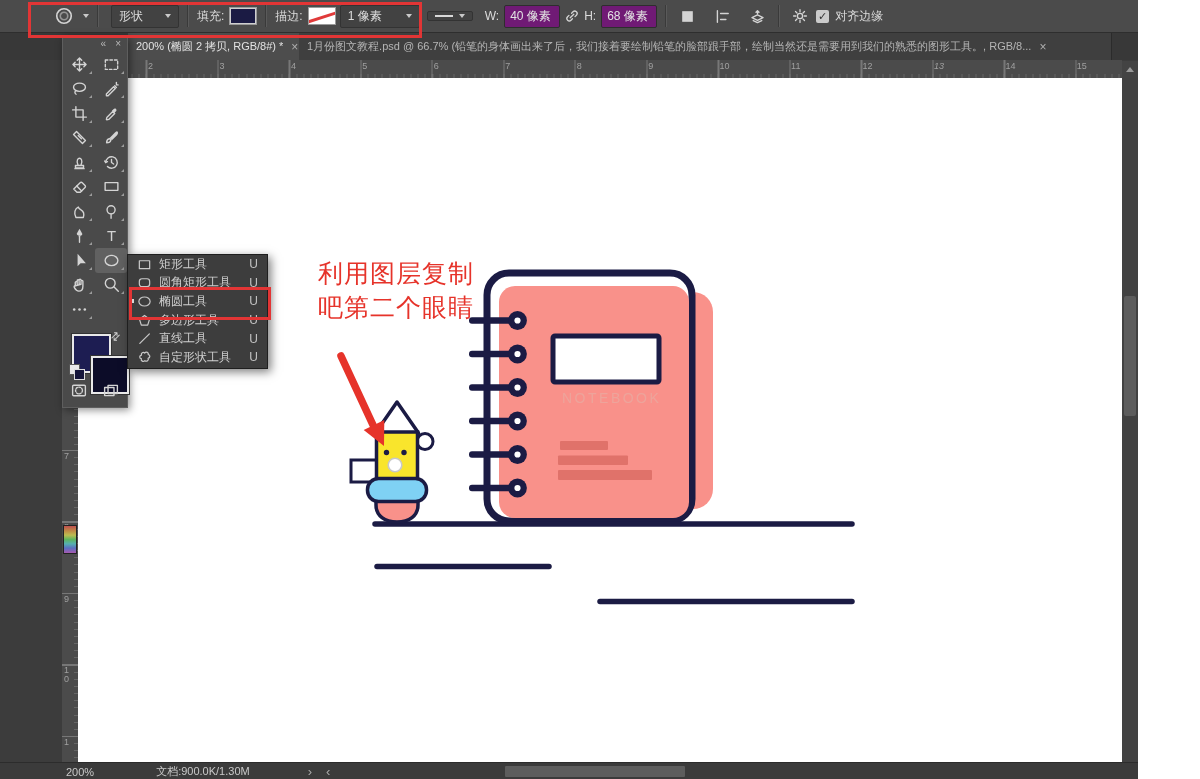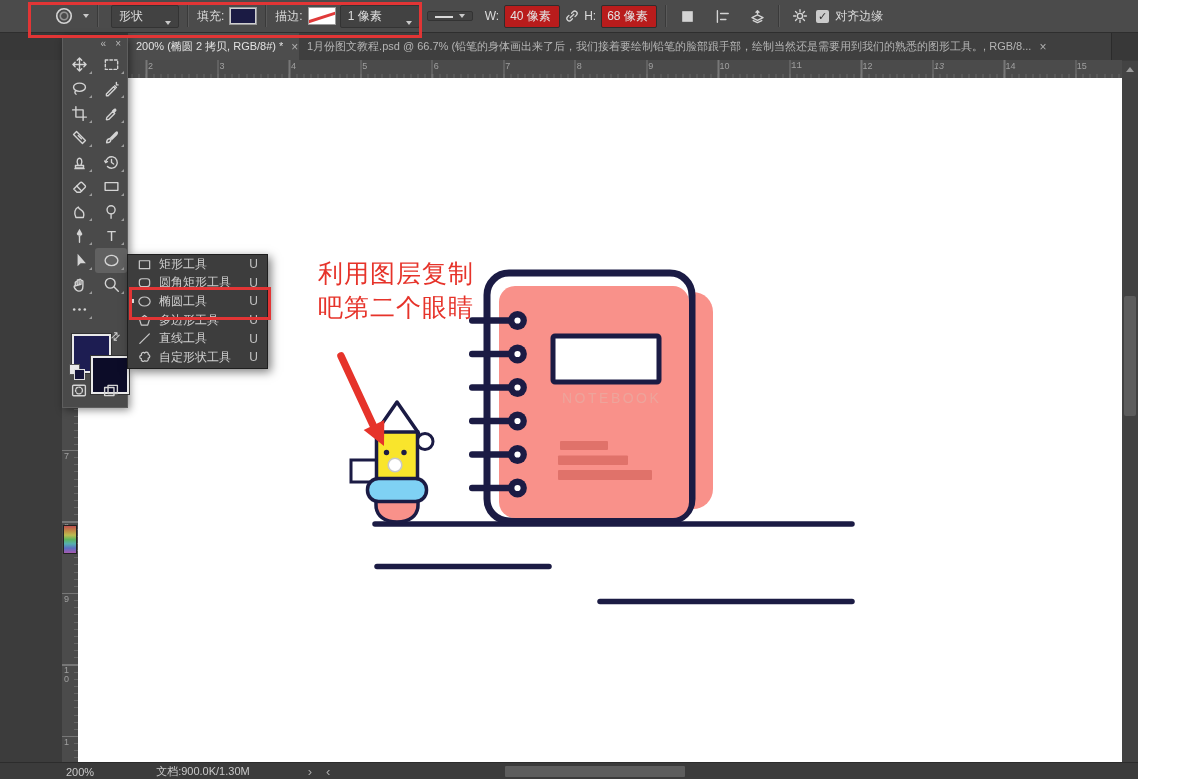--- a/index.html
+++ b/index.html
@@ -9,29 +9,29 @@
          --yellow:#f9e52c;--band:#7fd1f4;--eraser:#f9918a;--red:#e6332a;}
   #appwin{position:absolute;left:0;top:0;width:1138px;height:779px;background:#3c3c3c;}
 
   
   #optbar{position:absolute;left:0;top:0;width:1138px;height:32px;background:#4b4b4b;
           border-bottom:1px solid #2e2e2e;display:flex;align-items:center;color:#dcdcdc;font-size:12px;}
   .ob-sep{width:1px;height:22px;background:#3a3a3a;border-right:1px solid #5a5a5a;margin:0 8px;flex:0 0 auto;}
   .ob-group{display:flex;align-items:center;flex:0 0 auto;}
   .caret{width:0;height:0;border-left:3.5px solid transparent;border-right:3.5px solid transparent;
          border-top:4px solid #c9c9c9;margin-left:5px;}
-  .ob-select{display:flex;align-items:flex-end;background:#424242;border:1px solid #333;
+  .ob-select{display:flex;align-items:center;background:#424242;border:1px solid #333;
              border-radius:2px;padding:2px 7px;margin-left:4px;}
   .swatch-fill{width:26px;height:16px;background:var(--navy);border:1px solid #9a9a9a;
                box-shadow:inset 0 0 0 1px #cfcfcf;margin-left:5px;}
   .swatch-stroke{width:26px;height:16px;background:#fff;border:1px solid #9a9a9a;position:relative;
                  overflow:hidden;margin-left:5px;}
   .swatch-stroke::after{content:"";position:absolute;left:-4px;top:7px;width:40px;height:3px;
                  background:#e03a3a;transform:rotate(-18deg);}
-  .ob-input{background:#b91c1c;border:1px solid #2e2e2e;border-radius:2px;color:#e3e3e3;
+  .ob-input{background:#701a75;border:1px solid #2e2e2e;border-radius:2px;color:#e3e3e3;
             padding:2px 5px;margin-left:5px;min-width:44px;text-align:left;}
   .ob-icon{width:20px;height:20px;margin:0 4px;flex:0 0 auto;}
   .ob-icon svg{width:100%;height:100%;}
   .checkbox{width:13px;height:13px;background:#cbcbcb;border-radius:2px;margin:0 6px 0 4px;
             display:flex;align-items:center;justify-content:center;color:#333;font-size:11px;font-weight:bold;}
   #redrect1{position:absolute;left:28px;top:2px;width:388px;height:30px;border:3px solid #e23535;z-index:60;pointer-events:none;}
 
   
   #tabbar{position:absolute;left:0;top:33px;width:1138px;height:27px;background:#383838;}
   .tab{position:absolute;top:0;height:27px;display:flex;align-items:center;font-size:11px;
@@ -207,21 +207,21 @@
   <div id="ruler-top">
         <span class="rnum-top" style="left: 86px;">2</span>
         <span class="rnum-top" style="left: 157.45px;">3</span>
         <span class="rnum-top" style="left: 228.9px;">4</span>
         <span class="rnum-top" style="left: 300.35px;">5</span>
         <span class="rnum-top" style="left: 371.8px;">6</span>
         <span class="rnum-top" style="left: 443.25px;">7</span>
         <span class="rnum-top" style="left: 514.7px;">8</span>
         <span class="rnum-top" style="left: 586.15px;">9</span>
         <span class="rnum-top" style="left: 657.6px;">10</span>
-        <span class="rnum-top" style="left: 729.05px; font-family: Liberation Mono, monospace;">11</span>
+        <span class="rnum-top" style="left: 729.05px;">11</span>
         <span class="rnum-top" style="left: 800.5px;">12</span>
         <span class="rnum-top" style="left: 871.95px; font-style: italic;">13</span>
         <span class="rnum-top" style="left: 943.4px; text-align: right;">14</span>
         <span class="rnum-top" style="left: 1014.85px;">15</span>
       </div>
   <div id="ruler-left">
         <span class="rnum-left" style="top: 46px;">7</span>
         <span class="rnum-left" style="top: 117.45px;">8</span>
         <span class="rnum-left" style="top: 188.9px;">9</span>
         <span class="rnum-left" style="top: 260.35px;">10</span>

